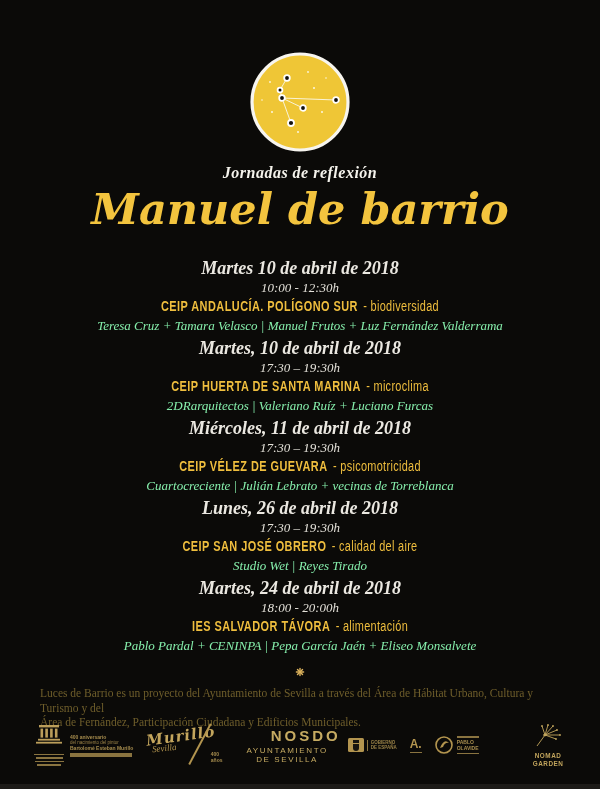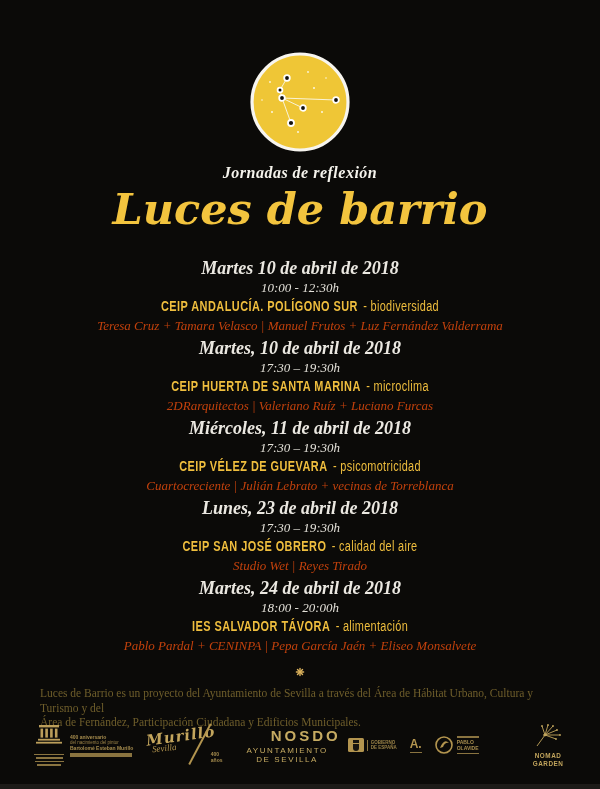--- a/index.html
+++ b/index.html
@@ -59,21 +59,21 @@
     transform: scaleX(0.78);
     transform-origin: 50% 50%;
     white-space: nowrap;
   }
   .venue-name { font-weight: 700; letter-spacing: 0.6px; }
   .venue-topic { font-weight: 400; margin-left: 3px; letter-spacing: 0.4px; }
   .event-people {
     font-style: italic;
     font-size: 13px;
     line-height: 19px;
-    color: #c2410c;
+    color: #86efac;
   }
   
   .star-sep { margin-top: 6px; height: 12px; }
   .footnote {
     margin-top: 11px;
     padding: 0 40px;
     text-align: left;
     font-size: 11.5px;
     line-height: 14.5px;
     color: #6f5e2b;
@@ -174,21 +174,21 @@
         <circle cx="-13" cy="-24" r="2.8"></circle>
         <circle cx="-20" cy="-12" r="2.4"></circle>
         <circle cx="3" cy="6" r="2.8"></circle>
         <circle cx="36" cy="-2" r="2.8"></circle>
         <circle cx="-9" cy="21" r="3"></circle>
       </g>
     </svg>
   </div>
 
   <div class="subtitle">Jornadas de reflexión</div>
-  <h1 class="title">Luces de barrio</h1>
+  <h1 class="title">Manuel de barrio</h1>
 
   <div class="schedule">
 
     <div class="event">
       <div class="event-date">Martes 10 de abril de 2018</div>
       <div class="event-time">10:00 - 12:30h</div>
       <div class="event-venue-line">
         <span class="venue-name">CEIP ANDALUCÍA. POLÍGONO SUR</span>
         <span class="venue-topic">- biodiversidad</span>
       </div>
@@ -209,21 +209,21 @@
       <div class="event-date">Miércoles, 11 de abril de 2018</div>
       <div class="event-time">17:30 – 19:30h</div>
       <div class="event-venue-line">
         <span class="venue-name">CEIP VÉLEZ DE GUEVARA</span>
         <span class="venue-topic">- psicomotricidad</span>
       </div>
       <div class="event-people">Cuartocreciente | Julián Lebrato + vecinas de Torreblanca</div>
     </div>
 
     <div class="event">
-      <div class="event-date">Lunes, 23 de abril de 2018</div>
+      <div class="event-date">Lunes, 26 de abril de 2018</div>
       <div class="event-time">17:30 – 19:30h</div>
       <div class="event-venue-line">
         <span class="venue-name">CEIP SAN JOSÉ OBRERO</span>
         <span class="venue-topic">- calidad del aire</span>
       </div>
       <div class="event-people">Studio Wet | Reyes Tirado</div>
     </div>
 
     <div class="event">
       <div class="event-date">Martes, 24 de abril de 2018</div>

